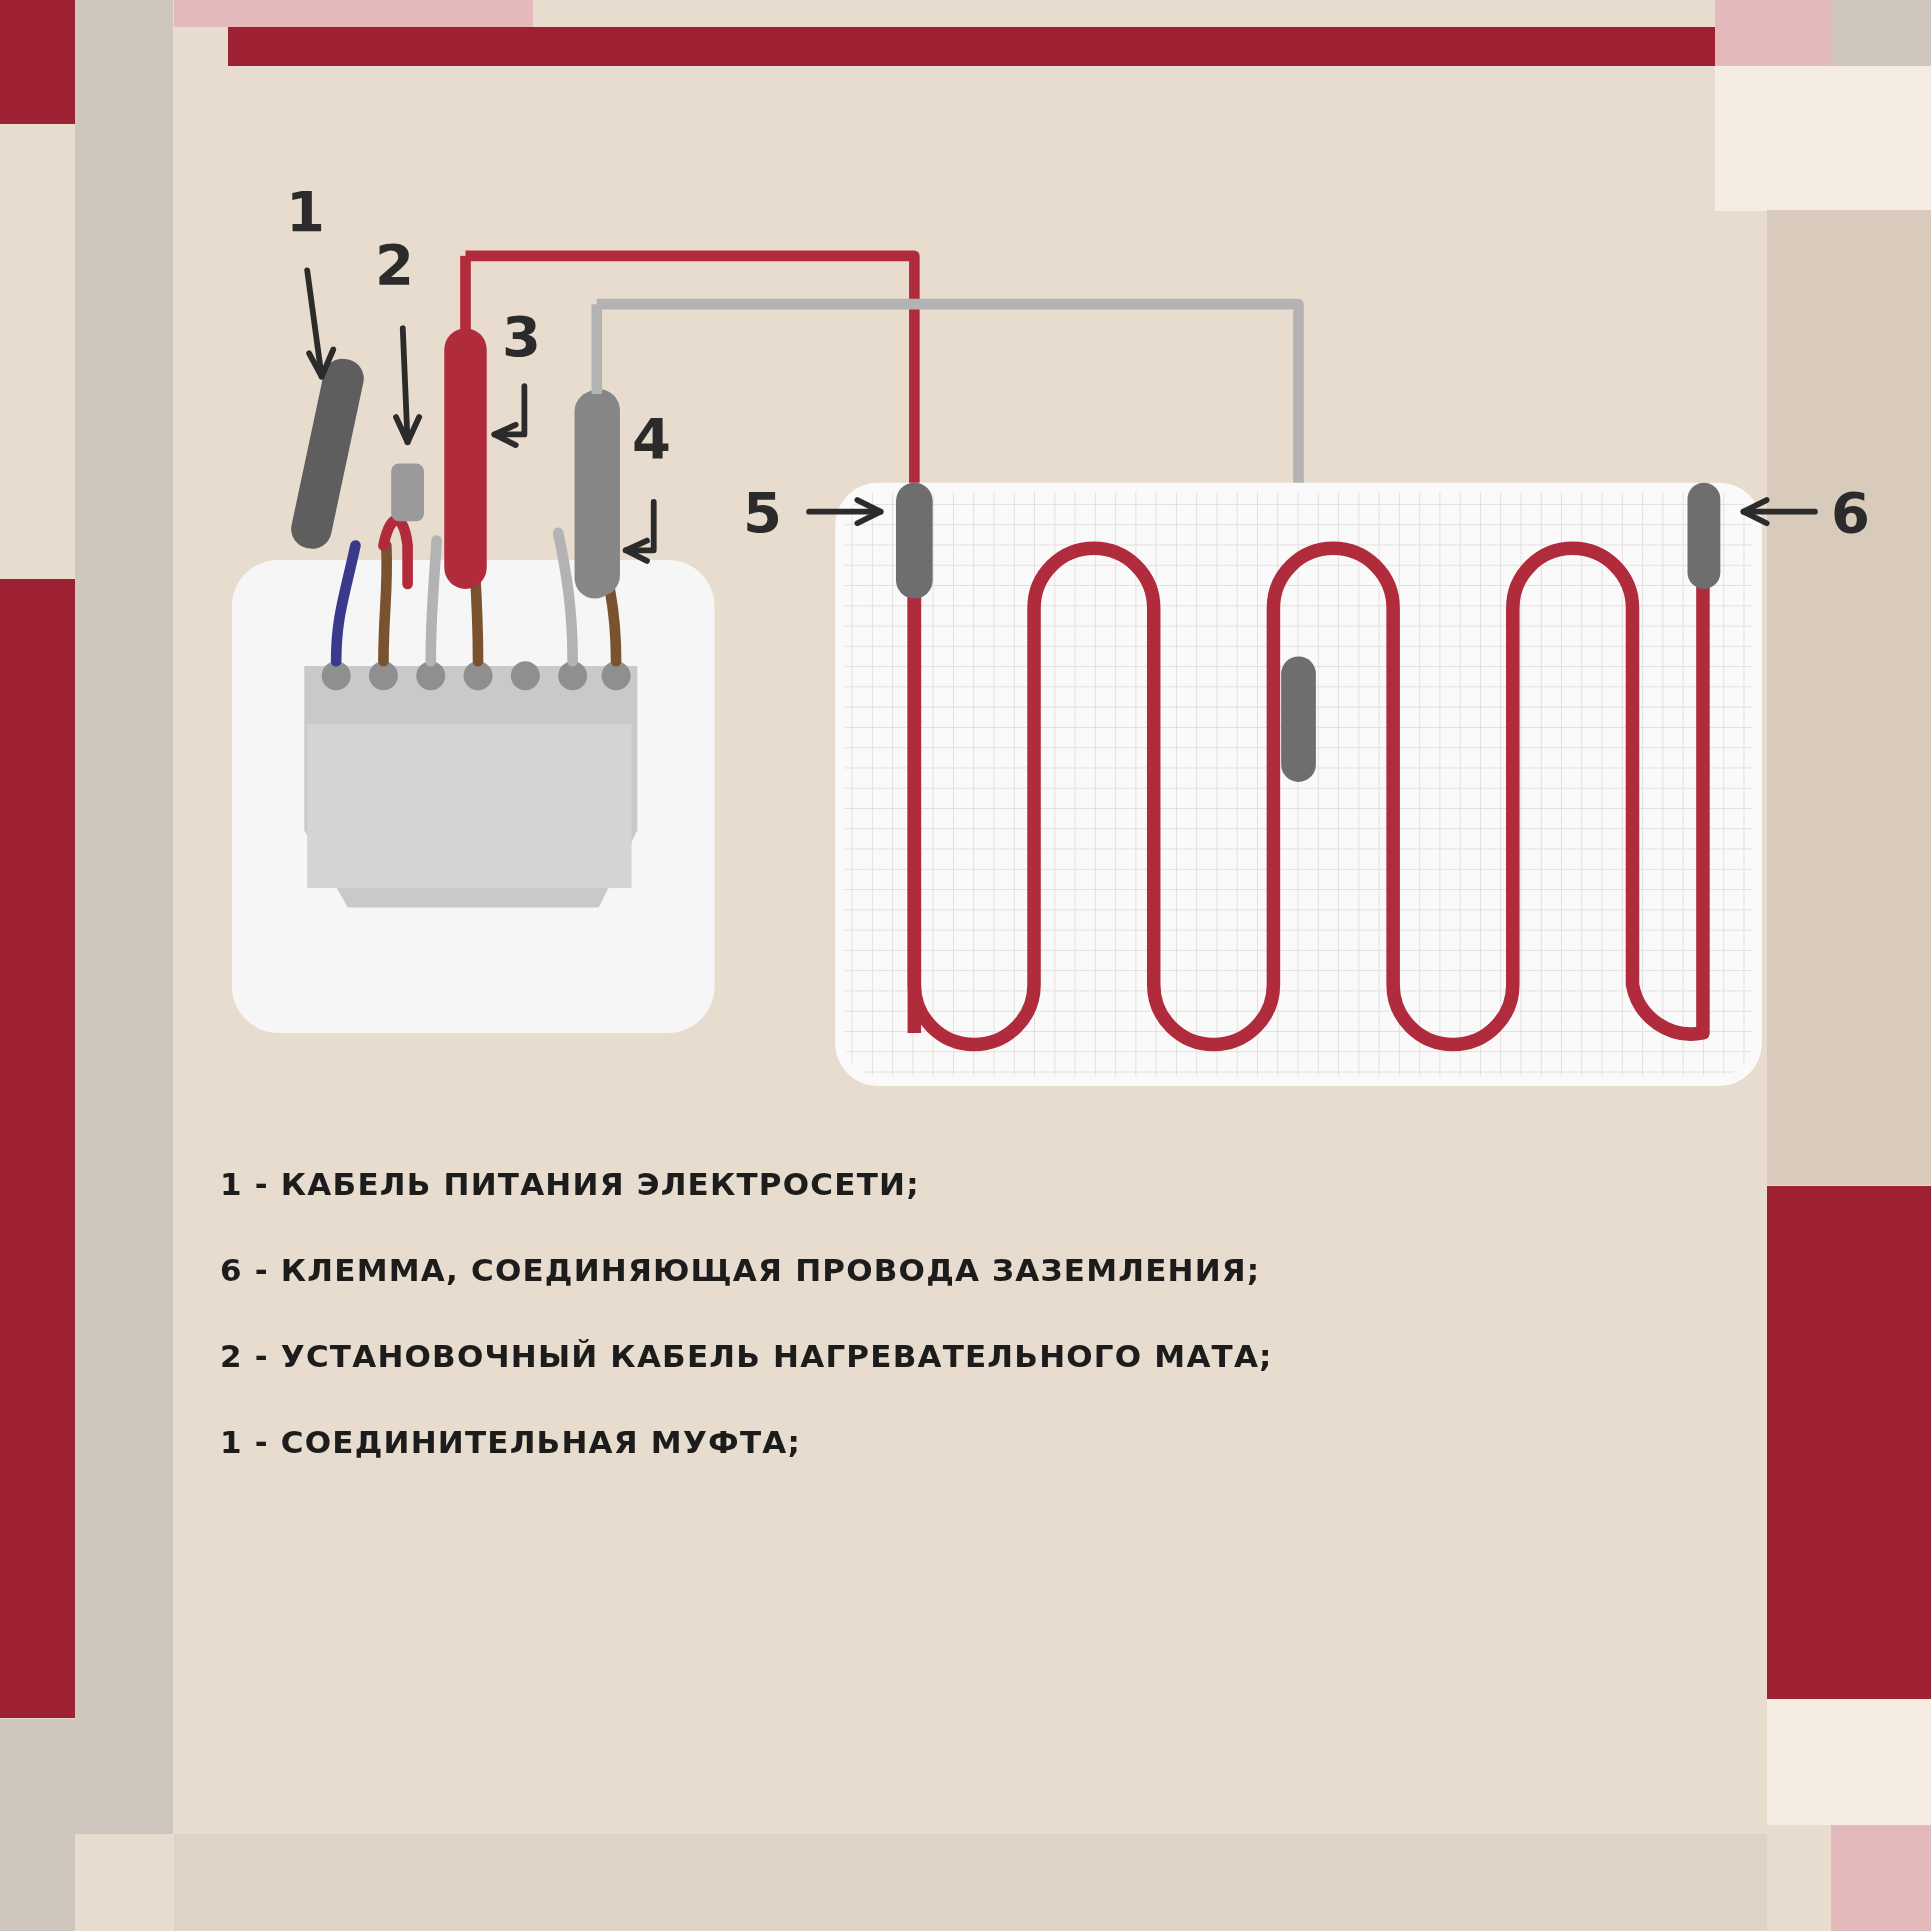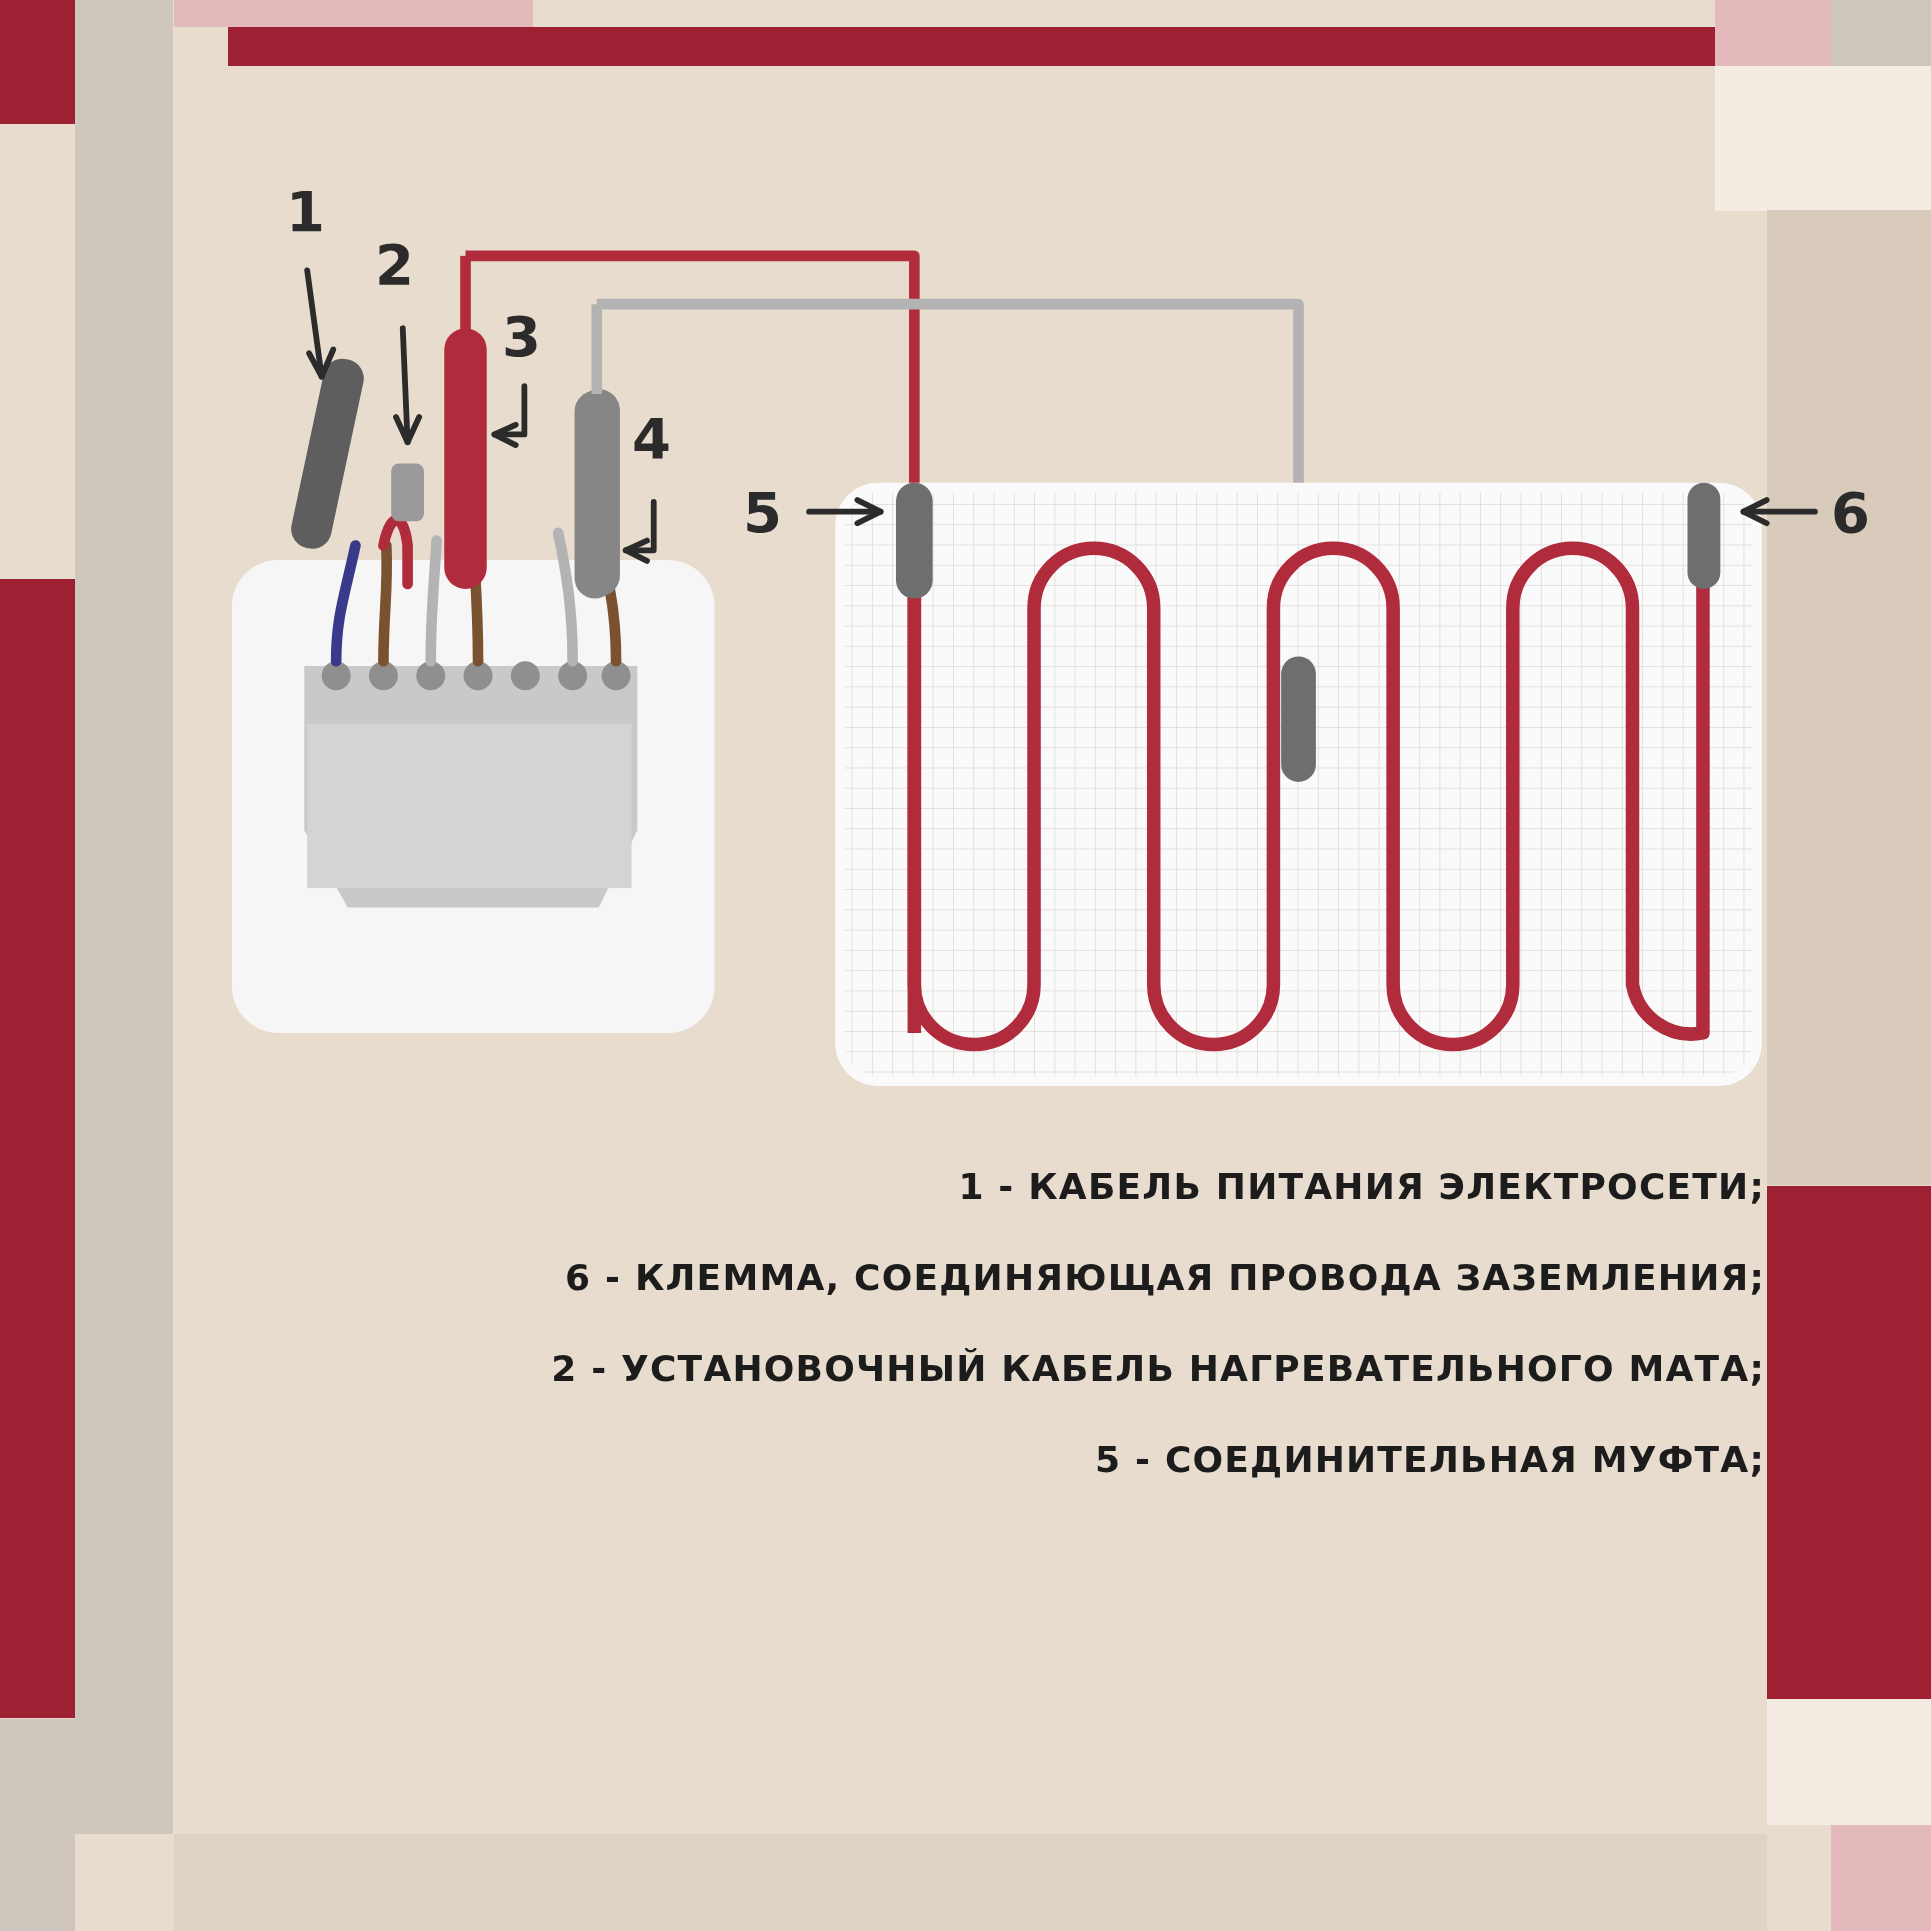--- a/index.html
+++ b/index.html
@@ -33,26 +33,25 @@
   
   .legend {
     position: absolute;
     left: 220px;
     top: 1166px;
     width: 1545px;
   }
   .legend-item {
     font-family: "DejaVu Sans", sans-serif;
     font-weight: bold;
-    font-size: 36px;
+    font-size: 31px;
     letter-spacing: 1.2px;
     color: #1c1c1c;
     margin-bottom: 50px;
     white-space: nowrap;
-    text-align: right;
   }
 
   
   .num {
     position: absolute;
     font-family: "DejaVu Sans", sans-serif;
     font-weight: bold;
     font-size: 56px;
     color: #2b2b2b;
   }
@@ -231,17 +230,17 @@
   <div class="num" style="left:375px;top:232px;">2</div>
   <div class="num" style="left:502px;top:304px;">3</div>
   <div class="num" style="left:632px;top:406px;">4</div>
   <div class="num" style="left:743px;top:480px;">5</div>
   <div class="num" style="left:1831px;top:480px;">6</div>
 
   <div class="legend">
     <div class="legend-item">1 - КАБЕЛЬ ПИТАНИЯ ЭЛЕКТРОСЕТИ;</div>
     <div class="legend-item">6 - КЛЕММА, СОЕДИНЯЮЩАЯ ПРОВОДА ЗАЗЕМЛЕНИЯ;</div>
     <div class="legend-item">2 - УСТАНОВОЧНЫЙ КАБЕЛЬ НАГРЕВАТЕЛЬНОГО МАТА;</div>
-    <div class="legend-item">5 - СОЕДИНИТЕЛЬНАЯ МУФТА;</div>
+    <div class="legend-item">1 - СОЕДИНИТЕЛЬНАЯ МУФТА;</div>
   </div>
 
 </div>
 
 
 </body></html>

